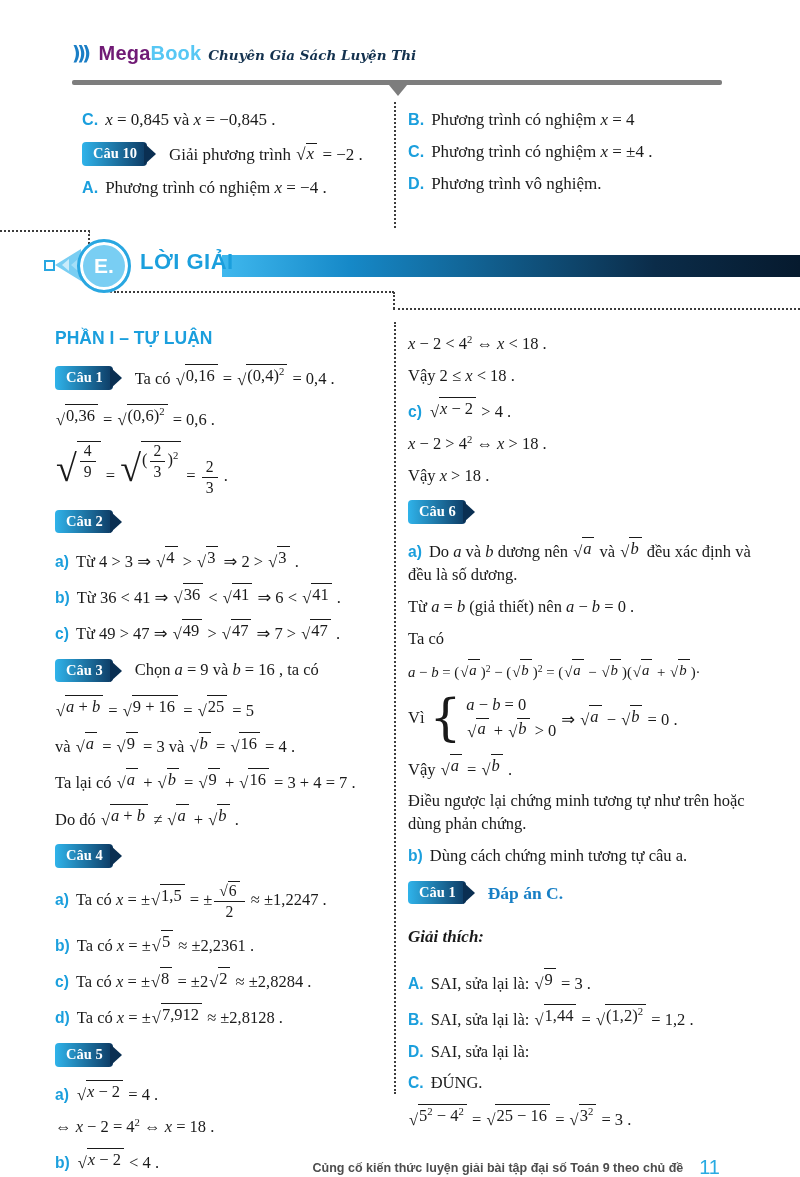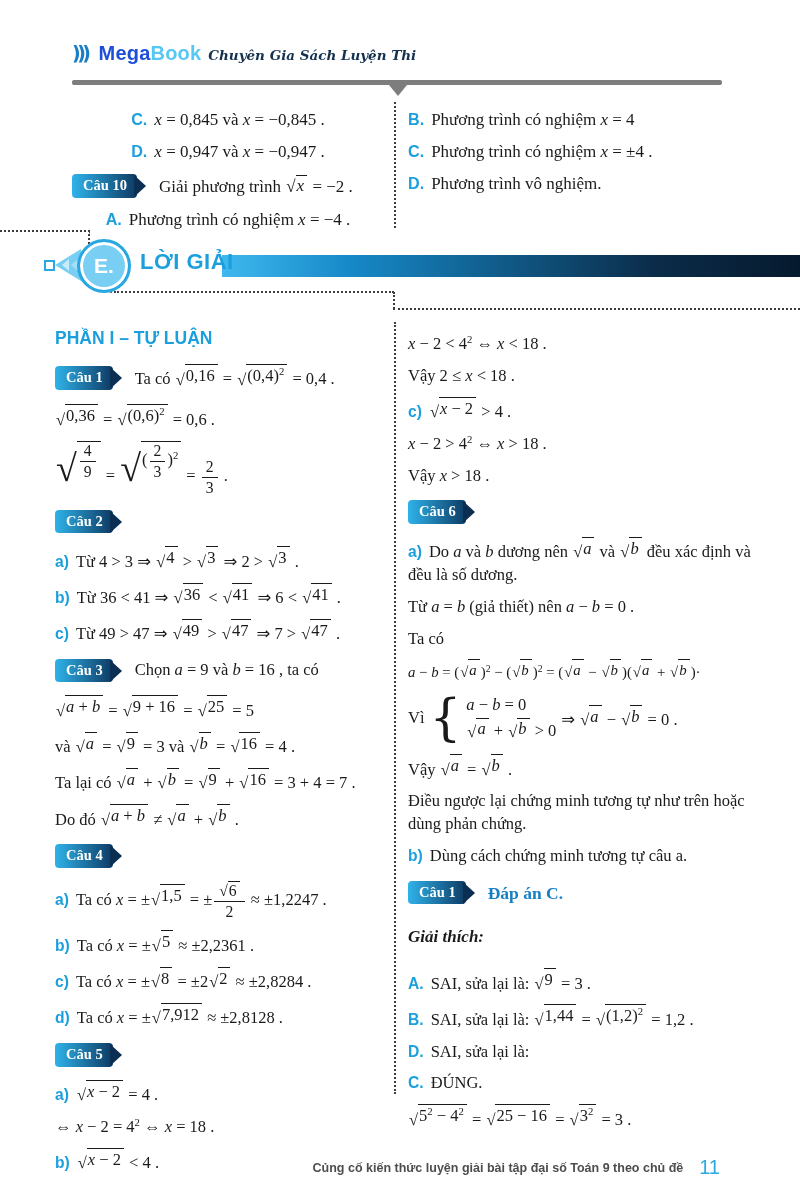--- a/index.html
+++ b/index.html
@@ -4,34 +4,34 @@
 <style>
   html,body{margin:0;padding:0;background:#e8e8e8;}
   .page{position:relative;width:800px;height:1177px;background:#ffffff;margin:0 auto;
         font-family:"Liberation Serif",serif;color:#1a1a1a;overflow:hidden;}
 
   
   .logo{position:absolute;left:72px;top:42px;display:flex;align-items:baseline;gap:7px;}
   .logo-icon{color:#1a7ec6;font-family:"DejaVu Sans",sans-serif;font-weight:900;
              font-size:19px;letter-spacing:-3.5px;padding-right:4px;}
   .logo-word{font-family:"Liberation Sans",sans-serif;font-weight:bold;font-size:20px;letter-spacing:.2px;}
-  .logo-mega{color:#1d4ed8;}
+  .logo-mega{color:#701a75;}
   .logo-book{color:#57c7f4;font-weight:600;}
   .tagline{font-family:"DejaVu Serif",serif;font-style:italic;font-weight:bold;
            color:#14324f;font-size:13.5px;}
 
   .top-rule{position:absolute;left:72px;top:80px;width:650px;height:5px;background:#7d7d7d;border-radius:2px;}
   .rule-tri{position:absolute;left:389px;top:85px;width:0;height:0;
             border-left:9px solid transparent;border-right:9px solid transparent;
             border-top:11px solid #7d7d7d;}
 
   
   .top-col{position:absolute;top:98px;font-size:17px;}
   .top-col .line{margin:12px 0;}
-  .col-a{left:72px;width:312px;text-align:center;}
+  .col-a{left:82px;width:312px;}
   .col-b{left:408px;width:360px;}
   .top-divider{position:absolute;left:394px;top:102px;height:126px;border-left:2.5px dotted #3c3c3c;}
 
   
   .dot-top{position:absolute;left:0;top:230px;width:90px;border-top:2.5px dotted #3c3c3c;}
   .dot-curve{position:absolute;left:88px;top:231px;width:26px;height:60px;
              border-left:2.5px dotted #3c3c3c;border-bottom:2.5px dotted #3c3c3c;
              border-bottom-left-radius:26px;}
   .dot-mid{position:absolute;left:114px;top:291px;width:280px;border-top:2.5px dotted #3c3c3c;}
   .dot-step{position:absolute;left:393px;top:292px;height:17px;border-left:2.5px dotted #3c3c3c;}
@@ -111,21 +111,20 @@
     <span class="logo-icon">)))</span>
     <span class="logo-word"><span class="logo-mega">Mega</span><span class="logo-book">Book</span></span>
     <span class="tagline">Chuyên Gia Sách Luyện Thi</span>
   </div>
 
   <div class="top-rule"></div>
   <div class="rule-tri"></div>
 
   <div class="top-col col-a">
       <div class="line"><span class="lbl">C.</span><span class="mtext"><span class="mvar">x</span> = 0,845 và <span class="mvar">x</span> = −0,845 .</span></div>
-      <div class="line"><span class="lbl">D.</span><span class="mtext"><span class="mvar">x</span> = 0,947 và <span class="mvar">x</span> = −0,947 .</span></div>
       <div class="line badge-line">
         <span class="badge">Câu 10</span>
         <span class="mtext">Giải phương trình <span class="msqrt">
             <span class="mrad">√</span>
             <span class="mvinc"><span class="mvar">x</span></span>
           </span> = −2 .</span>
       </div>
       <div class="line"><span class="lbl">A.</span><span class="mtext">Phương trình có nghiệm <span class="mvar">x</span> = −4 .</span></div>
     </div>
   <div class="top-col col-b">

